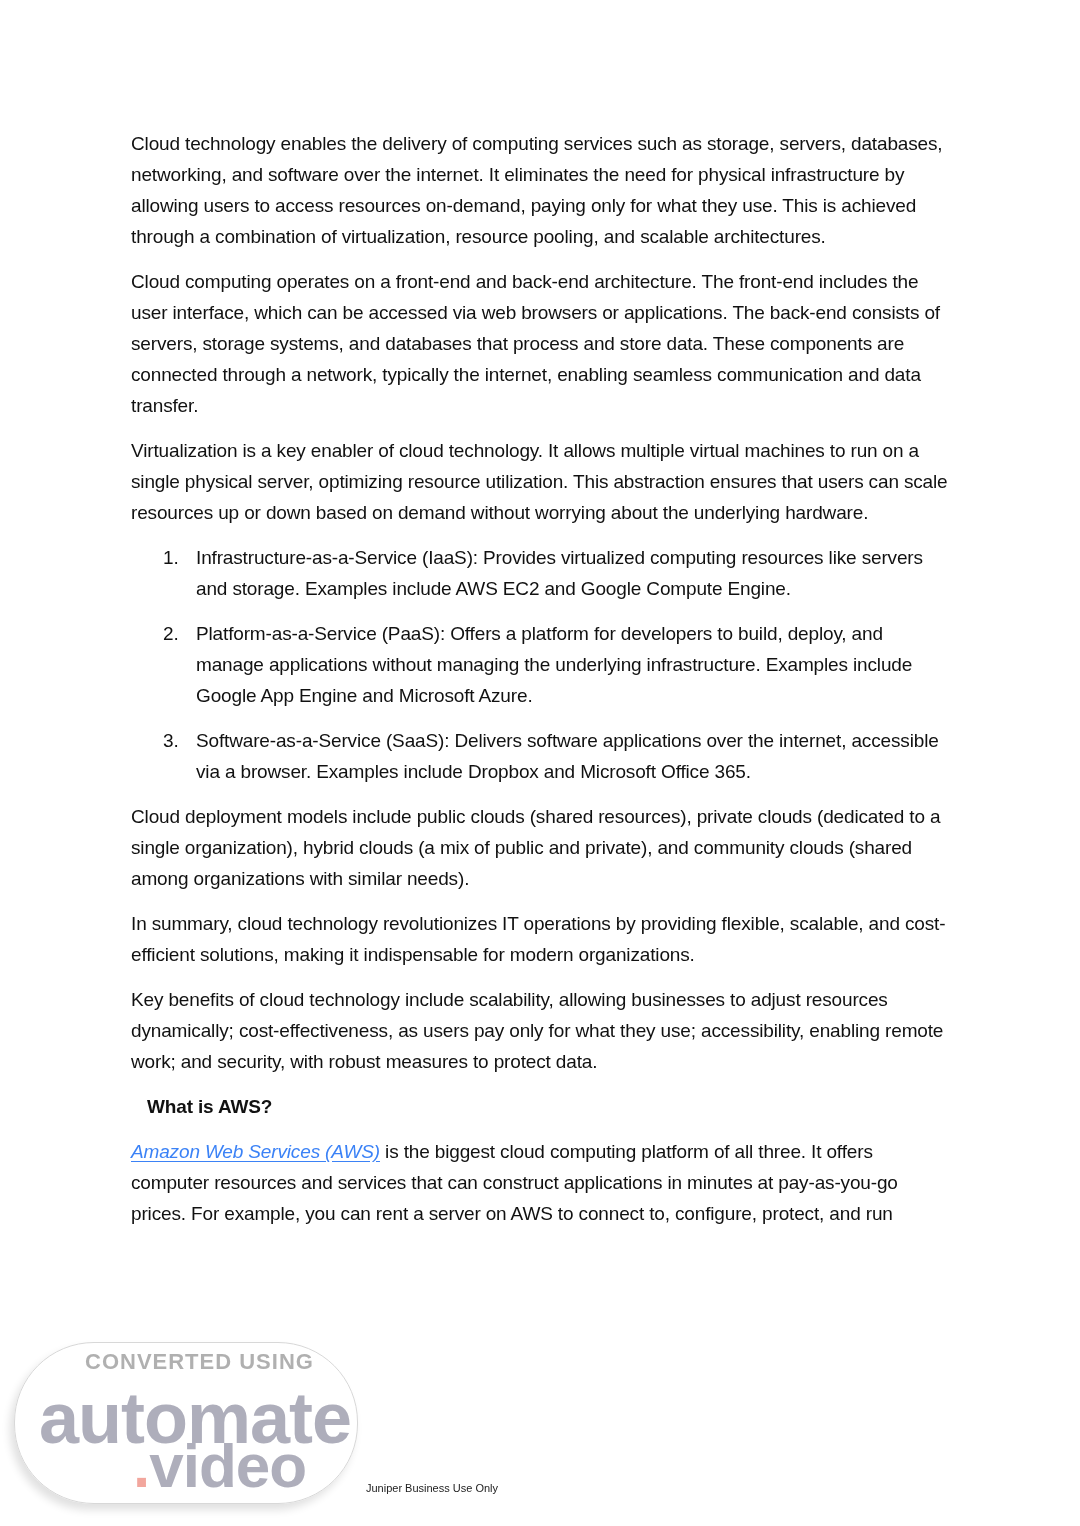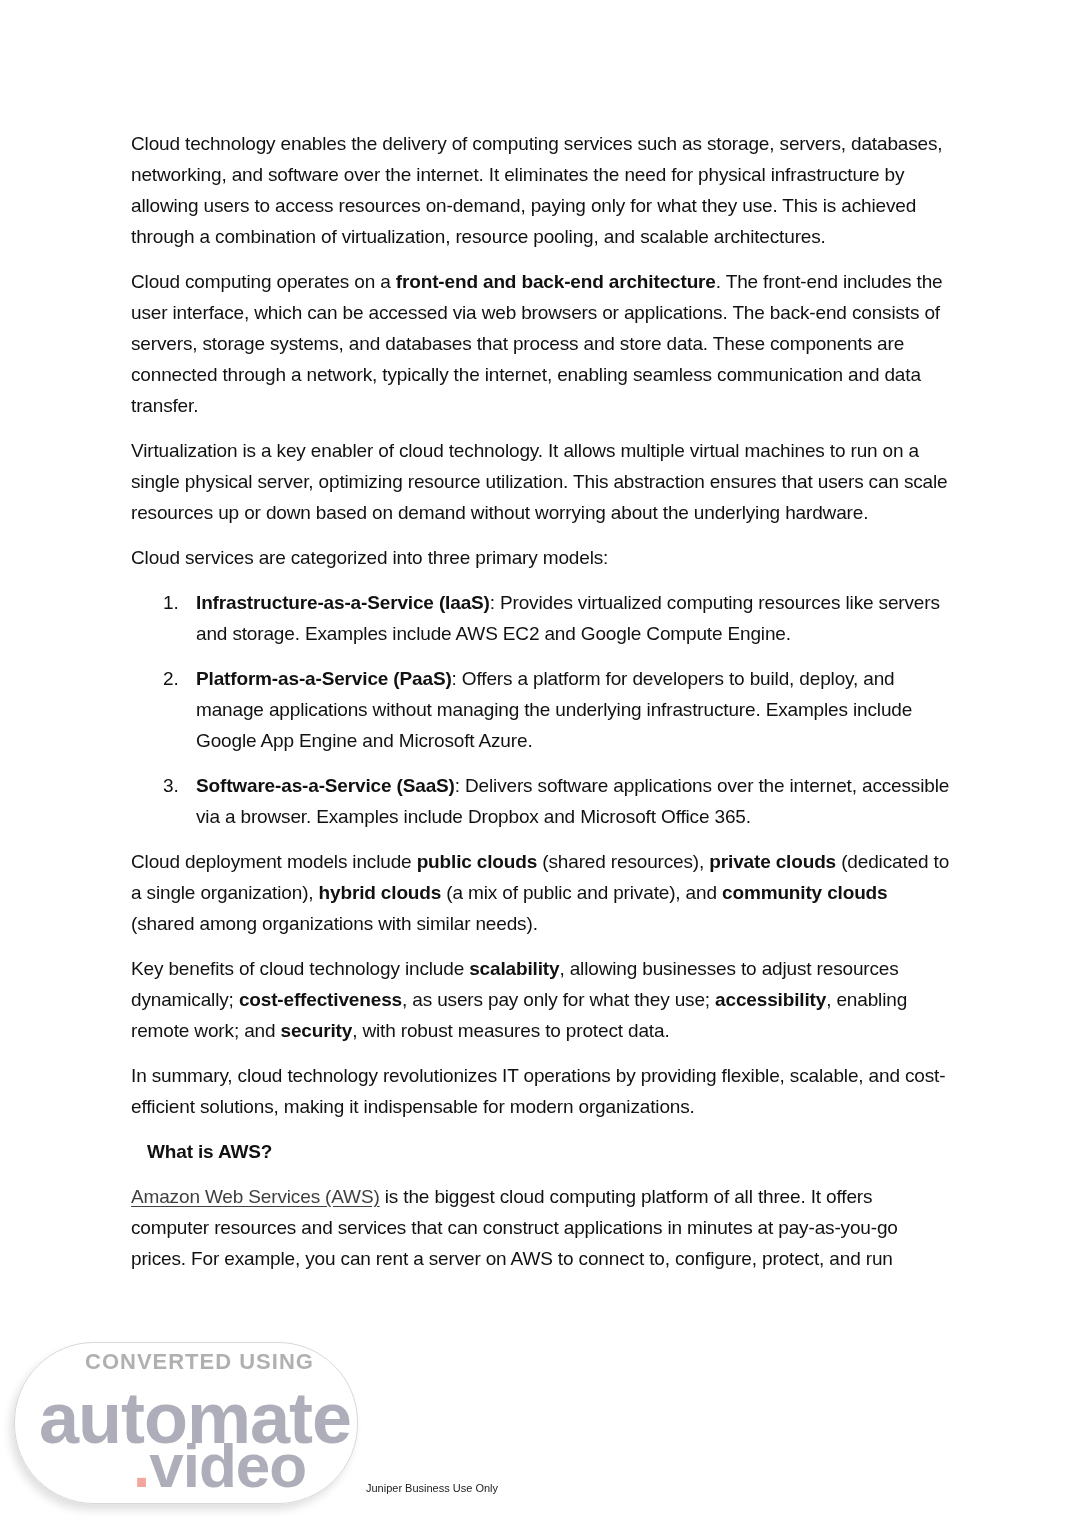--- a/index.html
+++ b/index.html
@@ -29,44 +29,45 @@
       color: #3e6e78;
       font-weight: bold;
       font-size: 19px;
       text-decoration: underline;
       text-underline-offset: 3px;
       margin-bottom: 14px;
     }
     p {
       margin: 0 0 14px 0;
     }
-    b { font-weight: bold; }
+    b { font-weight: normal; }
     ol.models {
       margin: 0 0 14px 0;
       padding: 0;
       list-style: none;
     }
     ol.models li {
       position: relative;
       padding-left: 65px;
       margin-bottom: 14px;
     }
     ol.models li .num {
       position: absolute;
       left: 32px;
       top: 0;
     }
     .subheading {
       font-weight: bold;
       margin: 0 0 14px 16px;
     }
     .aws-link {
-      color: #404040;
+      color: #3b82f6;
       text-decoration: underline;
       text-underline-offset: 3px;
+      font-style: italic;
     }
     .footer {
       position: absolute;
       left: 0;
       width: 864px;
       top: 1482px;
       text-align: center;
       font-size: 11px;
       color: #222;
     }
@@ -119,39 +120,38 @@
 <body>
 
 <div class="page">
 
   <p>Cloud technology enables the delivery of computing services such as storage, servers, databases, networking, and software over the internet. It eliminates the need for physical infrastructure by allowing users to access resources on-demand, paying only for what they use. This is achieved through a combination of virtualization, resource pooling, and scalable architectures.</p>
 
   <p><span>Cloud computing operates on a </span><b>front-end and back-end architecture</b><span>. The front-end includes the user interface, which can be accessed via web browsers or applications. The back-end consists of servers, storage systems, and databases that process and store data. These components are connected through a network, typically the internet, enabling seamless communication and data transfer.</span></p>
 
   <p>Virtualization is a key enabler of cloud technology. It allows multiple virtual machines to run on a single physical server, optimizing resource utilization. This abstraction ensures that users can scale resources up or down based on demand without worrying about the underlying hardware.</p>
 
-  <p>Cloud services are categorized into three primary models:</p>
 
   <ol class="models">
     <li>
       <span class="num">1.</span><b>Infrastructure-as-a-Service (IaaS)</b><span>: Provides virtualized computing resources like servers and storage. Examples include AWS EC2 and Google Compute Engine.</span>
     </li>
     <li>
       <span class="num">2.</span><b>Platform-as-a-Service (PaaS)</b><span>: Offers a platform for developers to build, deploy, and manage applications without managing the underlying infrastructure. Examples include Google App Engine and Microsoft Azure.</span>
     </li>
     <li>
       <span class="num">3.</span><b>Software-as-a-Service (SaaS)</b><span>: Delivers software applications over the internet, accessible via a browser. Examples include Dropbox and Microsoft Office 365.</span>
     </li>
   </ol>
 
   <p><span>Cloud deployment models include </span><b>public clouds</b><span> (shared resources), </span><b>private clouds</b><span> (dedicated to a single organization), </span><b>hybrid clouds</b><span> (a mix of public and private), and </span><b>community clouds</b><span> (shared among organizations with similar needs).</span></p>
 
+  <p>In summary, cloud technology revolutionizes IT operations by providing flexible, scalable, and cost-efficient solutions, making it indispensable for modern organizations.</p>
+
   <p><span>Key benefits of cloud technology include </span><b>scalability</b><span>, allowing businesses to adjust resources dynamically; </span><b>cost-effectiveness</b><span>, as users pay only for what they use; </span><b>accessibility</b><span>, enabling remote work; and </span><b>security</b><span>, with robust measures to protect data.</span></p>
-
-  <p>In summary, cloud technology revolutionizes IT operations by providing flexible, scalable, and cost-efficient solutions, making it indispensable for modern organizations.</p>
 
   <div class="subheading">What is AWS?</div>
 
   <p><span class="aws-link">Amazon Web Services (AWS)</span><span> is the biggest cloud computing platform of all three. It offers computer resources and services that can construct applications in minutes at pay-as-you-go prices. For example, you can rent a server on AWS to connect to, configure, protect, and run</span></p>
 </div>
 
 <div class="watermark">
   <div class="wm-converted">CONVERTED USING</div>
   <div class="wm-automate">automate</div>
   <div class="wm-video"><span class="wm-dot">.</span><span>video</span></div>

